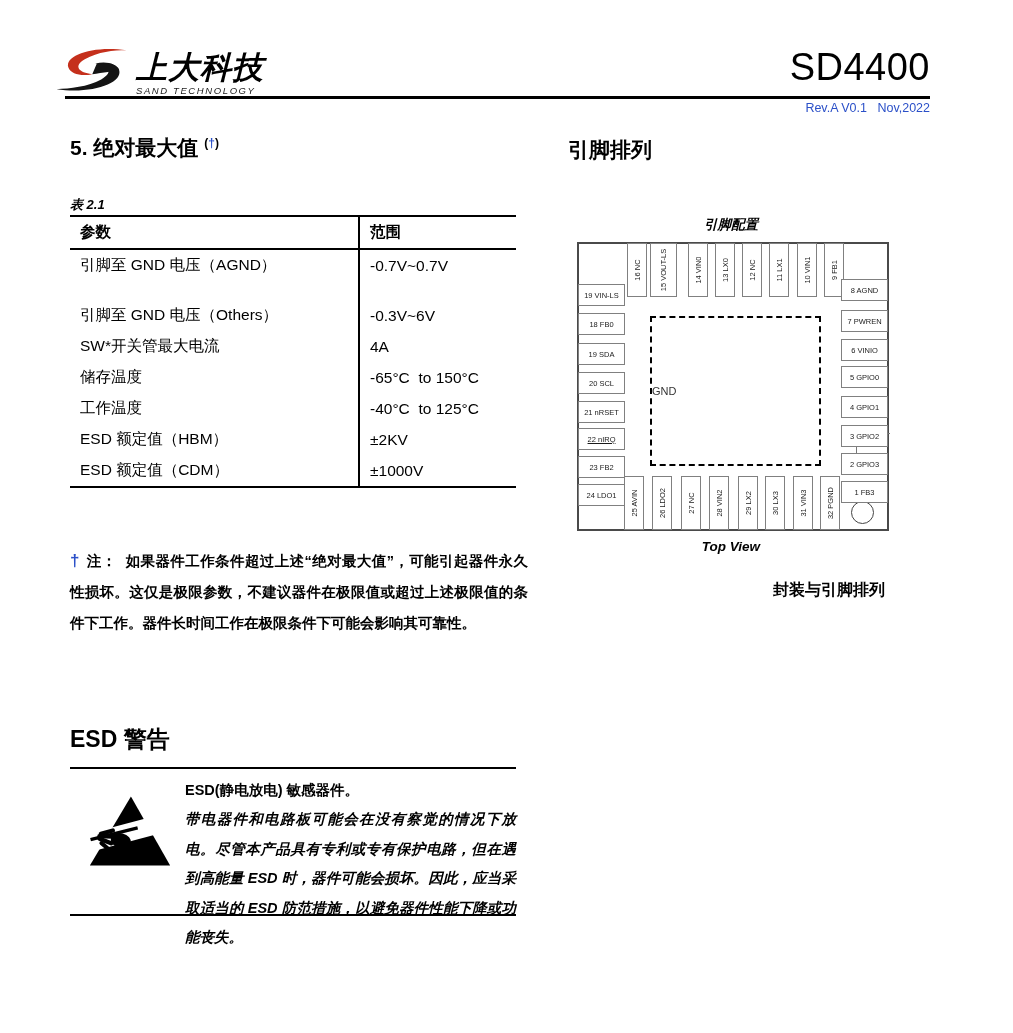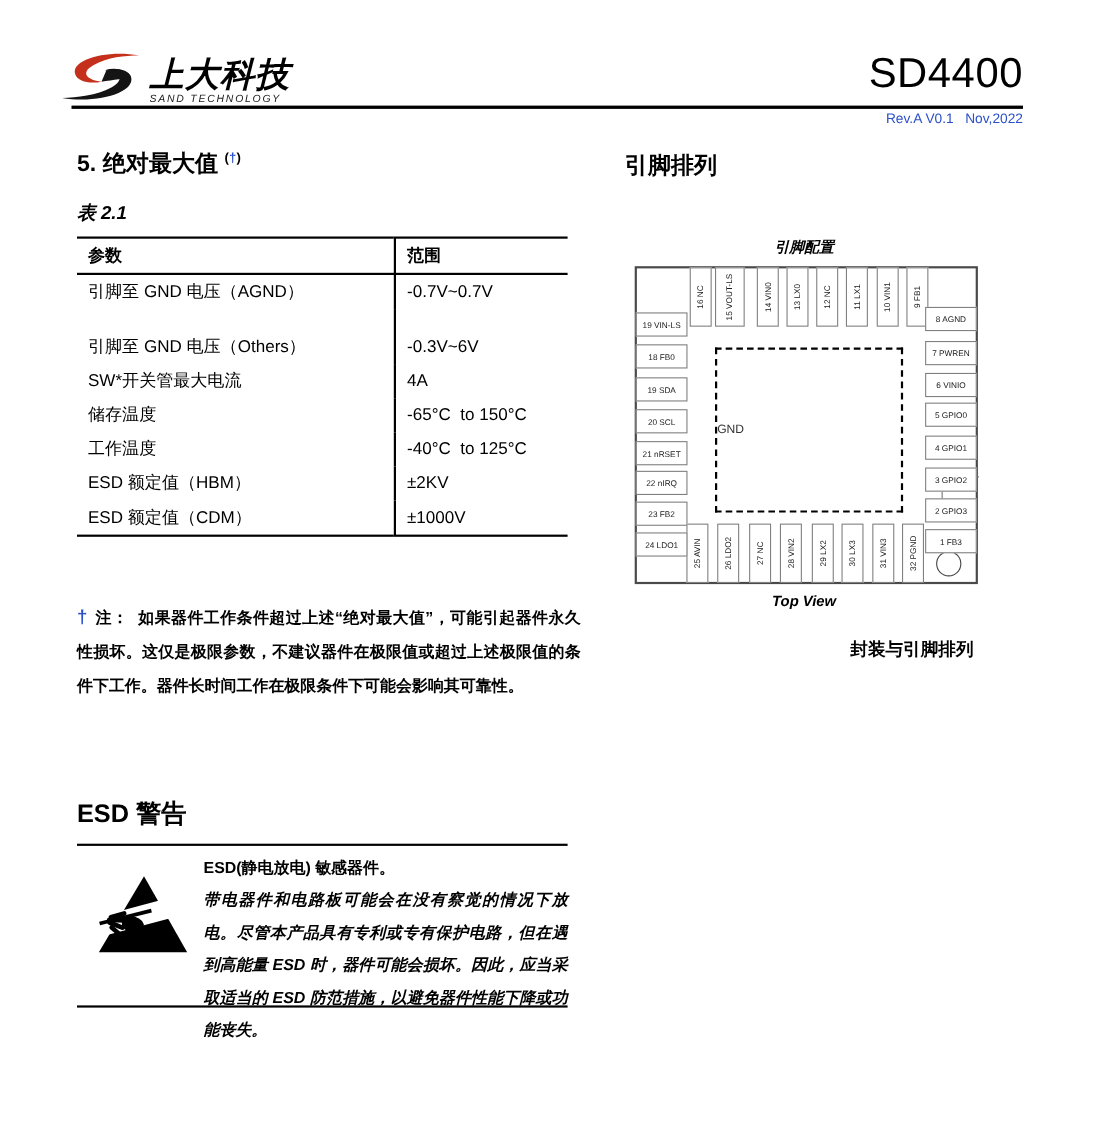--- a/index.html
+++ b/index.html
@@ -17,21 +17,21 @@
   .logo-text{margin-left:2px;padding-bottom:2px;}
   .logo-cn{font-size:31px;font-weight:700;font-style:italic;letter-spacing:1px;line-height:1;}
   .logo-en{font-size:9.5px;font-style:italic;letter-spacing:1.6px;color:#1a1a1a;margin-top:2px;}
   .part-number{right:83px;top:46px;font-size:38px;letter-spacing:0.5px;}
   .header-rule{left:65px;top:96px;width:865px;height:2.5px;background:#000;}
   .revision{right:83px;top:101px;font-size:12.5px;white-space:pre;}
 
   
   .sec-title{left:70px;top:134px;font-size:21px;font-weight:700;}
   .sec-title sup{font-size:12px;}
-  .tbl-caption{left:70px;top:182px;font-size:17px;font-weight:700;font-style:italic;}
+  .tbl-caption{left:70px;top:196px;font-size:13px;font-weight:700;font-style:italic;}
   table.absmax{left:70px;top:215px;border-collapse:collapse;table-layout:fixed;width:446px;
     border-top:2.5px solid #000;border-bottom:2.5px solid #000;}
   table.absmax th,table.absmax td{font-size:15.5px;padding:0 10px;text-align:left;font-weight:400;}
   table.absmax th{height:31px;font-weight:700;border-bottom:2px solid #000;}
   table.absmax td{height:31px;white-space:pre;}
   table.absmax th:first-child,table.absmax td:first-child{border-right:2px solid #000;width:268px;}
   table.absmax tr.spacer td{height:19px;}
 
   .note{left:70px;top:545px;width:458px;font-size:14.5px;font-weight:700;line-height:31px;text-align:justify;}
   .note .note-dagger{font-size:17px;margin-right:7px;}
@@ -219,21 +219,21 @@
         <span>31 VIN3</span>
       </div>
       <div class="pin pin-v" style="left: 241px; bottom: -1px;">
         <span>32 PGND</span>
       </div>
       <div class="pin pin-h" style="left: -1px; top: 40px;">19 VIN-LS</div>
       <div class="pin pin-h" style="left: -1px; top: 69px;">18 FB0</div>
       <div class="pin pin-h" style="left: -1px; top: 99px;">19 SDA</div>
       <div class="pin pin-h" style="left: -1px; top: 128px;">20 SCL</div>
       <div class="pin pin-h" style="left: -1px; top: 157px;">21 nRSET</div>
-      <div class="pin pin-h" style="left: -1px; top: 184px;">22 nIRQ</div>
+      <div class="pin pin-h" style="left: -1px; top: 184px; text-decoration: underline;">22 nIRQ</div>
       <div class="pin pin-h" style="left: -1px; top: 212px;">23 FB2</div>
       <div class="pin pin-h" style="left: -1px; top: 240px;">24 LDO1</div>
       <div class="pin pin-h" style="right: -1px; top: 35px;">8 AGND</div>
       <div class="pin pin-h" style="right: -1px; top: 66px;">7 PWREN</div>
       <div class="pin pin-h" style="right: -1px; top: 95px;">6 VINIO</div>
       <div class="pin pin-h" style="right: -1px; top: 122px;">5 GPIO0</div>
       <div class="pin pin-h" style="right: -1px; top: 152px;">4 GPIO1</div>
       <div class="pin pin-h" style="right: -1px; top: 181px;">3 GPIO2</div>
       <div class="pin pin-h" style="right: -1px; top: 209px;">2 GPIO3</div>
       <div class="pin pin-h" style="right: -1px; top: 237px;">1 FB3</div>

